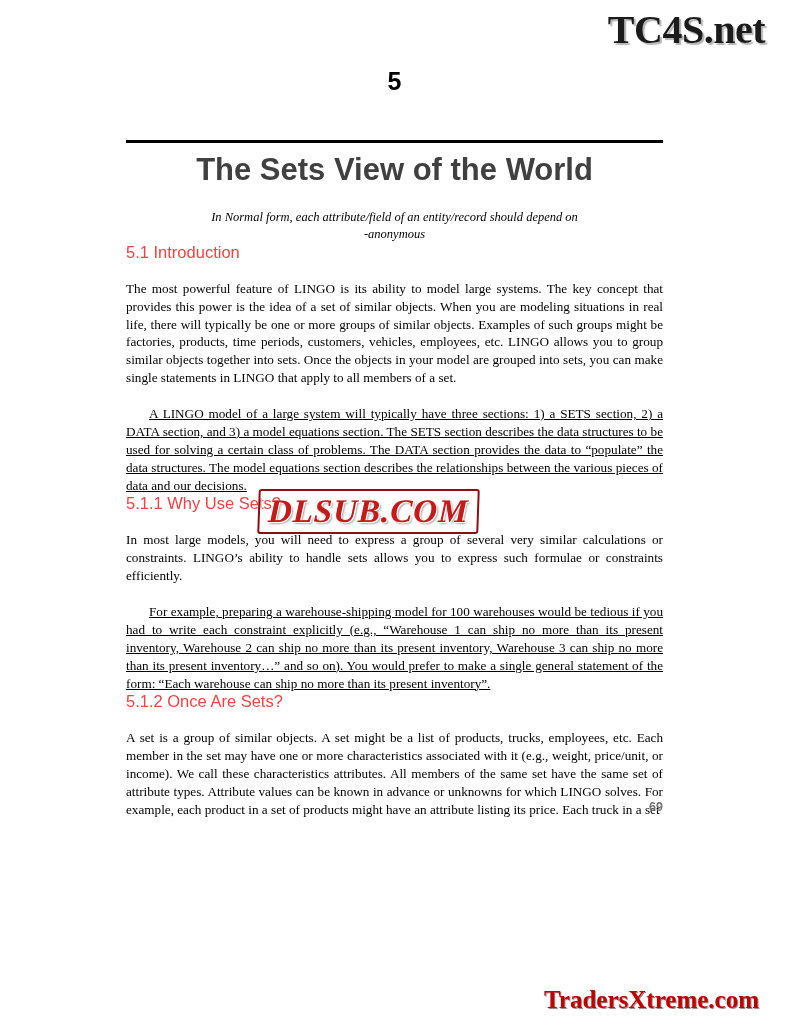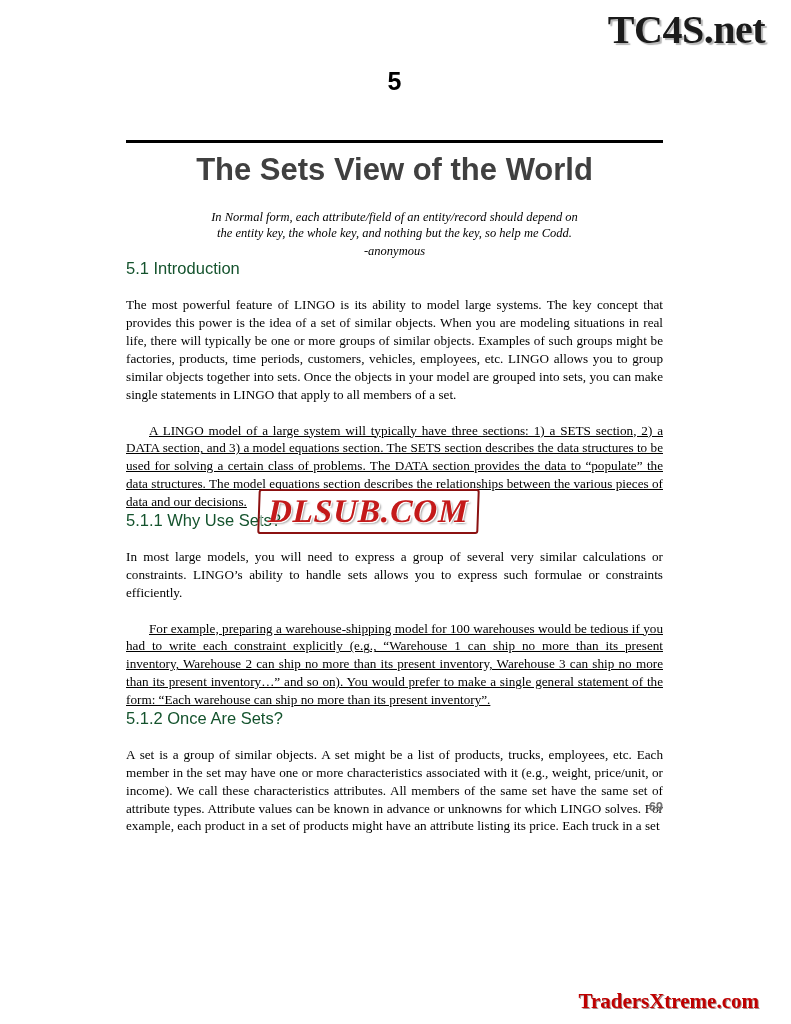--- a/index.html
+++ b/index.html
@@ -33,21 +33,21 @@
     color: #1b1b1b;
     letter-spacing: -0.5px;
     text-shadow: 2px 2px 1px rgba(120,120,120,0.55);
   }
   .wm-bottom {
     position: absolute;
     right: 32px;
     bottom: 10px;
     font-family: "Liberation Serif", serif;
     font-weight: bold;
-    font-size: 21px;
+    font-size: 25px;
     color: #c00000;
     text-shadow: 1px 1px 0 rgba(60,0,0,0.45);
   }
   .wm-mid {
     position: absolute;
     left: 258px;
     top: 489px;
     font-family: "Liberation Serif", serif;
     font-weight: bold;
     font-style: italic;
@@ -108,21 +108,21 @@
   .epigraph .attrib {
     display: block;
     margin-top: 1px;
   }
 
   h2.section {
     font-family: "Liberation Sans", sans-serif;
     font-weight: normal;
     font-size: 16.5px;
     margin: 0;
-    color: #14532d;
+    color: #ef4444;
   }
   .sec-5-1 { margin-top: 52px; }
   .sec-5-1-1 { margin-top: 21px; }
   .sec-5-1-2 { margin-top: 20px; }
 
   p.body {
     font-size: 13.2px;
     line-height: 1.355;
     text-align: justify;
     margin: 18px 0 0 0;
@@ -153,21 +153,20 @@
   <div class="content">
 
     <div class="chapter-number">5</div>
 
     <div class="rule"></div>
 
     <h1 class="chapter-title">The Sets View of the World</h1>
 
     <div class="epigraph">
       <span>In Normal form, each attribute/field of an entity/record should depend on</span><br>
-      <span>the entity key, the whole key, and nothing but the key, so help me Codd.</span>
       <span class="attrib">-anonymous</span>
     </div>
 
     <h2 class="section sec-5-1">5.1 Introduction</h2>
     <p class="body">The most powerful feature of LINGO is its ability to model large systems. The key concept that provides this power is the idea of a set of similar objects. When you are modeling situations in real life, there will typically be one or more groups of similar objects. Examples of such groups might be factories, products, time periods, customers, vehicles, employees, etc. LINGO allows you to group similar objects together into sets. Once the objects in your model are grouped into sets, you can make single statements in LINGO that apply to all members of a set.</p>
     <p class="body indent">A LINGO model of a large system will typically have three sections:  1) a SETS section, 2) a DATA section, and 3) a model equations section. The SETS section describes the data structures to be used for solving a certain class of problems. The DATA section provides the data to “populate” the data structures. The model equations section describes the relationships between the various pieces of data and our decisions.</p>
 
     <h2 class="section sec-5-1-1">5.1.1 Why Use Sets?</h2>
     <p class="body">In most large models, you will need to express a group of several very similar calculations or constraints. LINGO’s ability to handle sets allows you to express such formulae or constraints efficiently.</p>
     <p class="body indent">For example, preparing a warehouse-shipping model for 100 warehouses would be tedious if you had to write each constraint explicitly (e.g., “Warehouse 1 can ship no more than its present inventory, Warehouse 2 can ship no more than its present inventory, Warehouse 3 can ship no more than its present inventory…” and so on). You would prefer to make a single general statement of the form: “Each warehouse can ship no more than its present inventory”.</p>

